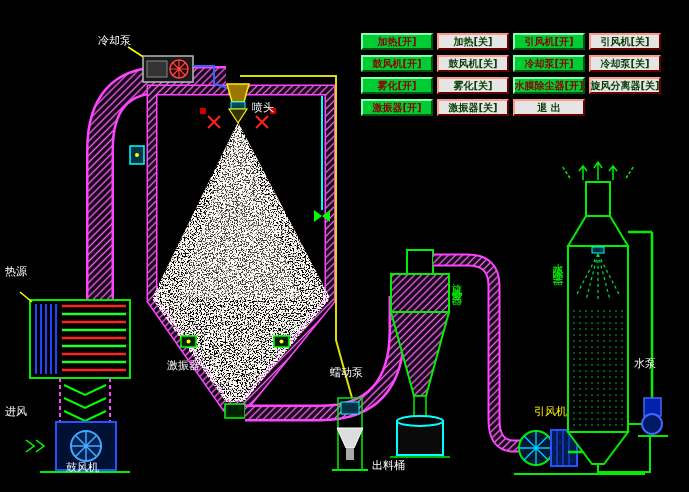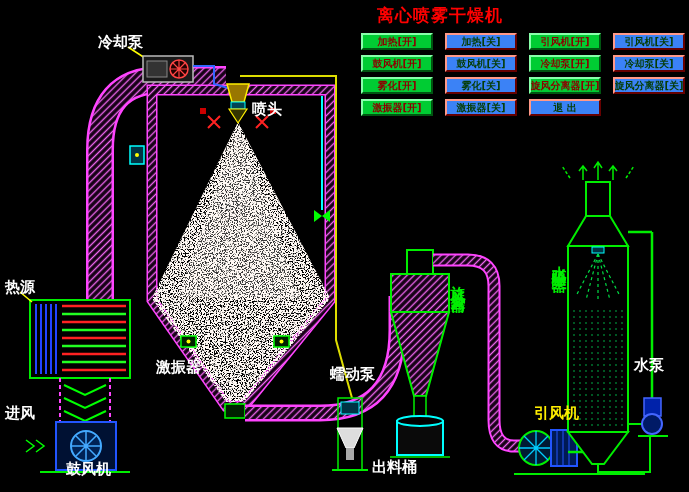--- a/index.html
+++ b/index.html
@@ -2,26 +2,26 @@
 <html><head>
 <meta charset="utf-8">
 <style>
   html,body{margin:0;padding:0;background:#000;}
   #screen{position:relative;width:689px;height:492px;background:#000;overflow:hidden;
           font-family:"DejaVu Sans",sans-serif;}
   #schematic{position:absolute;left:0;top:0;}
   #title{position:absolute;left:377px;top:4px;color:#ff0000;font-size:17px;font-weight:bold;
          letter-spacing:1px;white-space:nowrap;}
   #btn-grid{position:absolute;left:361px;top:33px;display:grid;
-            grid-template-columns:repeat(4,72px);grid-auto-rows:17px;gap:5px 12px;}
+            grid-template-columns:repeat(4,72px);grid-auto-rows:17px;gap:5px 4px;}
   .btn{font-size:10px;font-weight:bold;display:flex;align-items:center;justify-content:center;
        cursor:pointer;white-space:nowrap;overflow:hidden;box-sizing:border-box;}
   .btn.on{background:#00cc33;border:2px solid;border-color:#88ffaa #005511 #005511 #88ffaa;color:#8b0000;}
-  .btn.off{background:#3b82f6;border:2px solid;border-color:#ff9988 #660000 #660000 #ff9988;color:#063d06;}
-  .lbl{position:absolute;color:#ffffff;font-size:15px;font-weight:bold;white-space:nowrap;}
+  .btn.off{background:#e5e5e5;border:2px solid;border-color:#ff9988 #660000 #660000 #ff9988;color:#063d06;}
+  .lbl{position:absolute;color:#ffffff;font-size:11px;font-weight:normal;white-space:nowrap;}
   .green-text{color:#00ee00;}
   .yellow-text{color:#ffee00;}
   .vlabel{writing-mode:vertical-rl;text-orientation:upright;letter-spacing:3px;}
 </style>
 </head>
 <body>
 
 <div id="screen">
 
 <svg id="schematic" width="689" height="492" viewBox="0 0 689 492">
@@ -198,46 +198,45 @@
 
   <g>
     <rect x="338" y="398" width="24" height="72" fill="none" stroke="#00ee00" stroke-width="1.5"></rect>
     <rect x="341" y="402" width="18" height="12" fill="#003344" stroke="#00ffff" stroke-width="1"></rect>
     <polygon points="337,428 363,428 354,448 346,448" fill="#dddddd" stroke="#ffffff" stroke-width="1"></polygon>
     <rect x="346" y="448" width="8" height="12" fill="#aaaaaa"></rect>
     <line x1="332" y1="470" x2="368" y2="470" stroke="#00ee00" stroke-width="2"></line>
   </g>
 </svg>
 
-  <div id="title">离心喷雾干燥机</div>
 
   <div id="btn-grid">
     <div class="btn on">加热[开]</div>
     <div class="btn off">加热[关]</div>
     <div class="btn on">引风机[开]</div>
     <div class="btn off">引风机[关]</div>
     <div class="btn on">鼓风机[开]</div>
     <div class="btn off">鼓风机[关]</div>
     <div class="btn on">冷却泵[开]</div>
     <div class="btn off">冷却泵[关]</div>
     <div class="btn on">雾化[开]</div>
     <div class="btn off">雾化[关]</div>
-    <div class="btn on">旋风分离器[开]</div>
+    <div class="btn on">水膜除尘器[开]</div>
     <div class="btn off">旋风分离器[关]</div>
     <div class="btn on">激振器[开]</div>
     <div class="btn off">激振器[关]</div>
     <div class="btn off">退 出</div>
   </div>
 
   <div class="lbl" style="left:98px;top:33px">冷却泵</div>
   <div class="lbl" style="left:252px;top:100px">喷头</div>
-  <div class="lbl" style="left:5px;top:278px">热源</div>
+  <div class="lbl" style="left:5px;top:264px">热源</div>
   <div class="lbl" style="left:5px;top:404px">进风</div>
   <div class="lbl" style="left:66px;top:460px">鼓风机</div>
-  <div class="lbl" style="left:156px;top:358px">激振器</div>
+  <div class="lbl" style="left:167px;top:358px">激振器</div>
   <div class="lbl" style="left:330px;top:365px">蠕动泵</div>
   <div class="lbl" style="left:372px;top:458px">出料桶</div>
   <div class="lbl vlabel green-text" style="left:448px;top:274px">旋风分离器</div>
   <div class="lbl vlabel green-text" style="left:549px;top:254px">水膜除尘器</div>
   <div class="lbl yellow-text" style="left:534px;top:404px">引风机</div>
   <div class="lbl" style="left:634px;top:356px">水泵</div>
 
 </div>
 
 </body></html>

